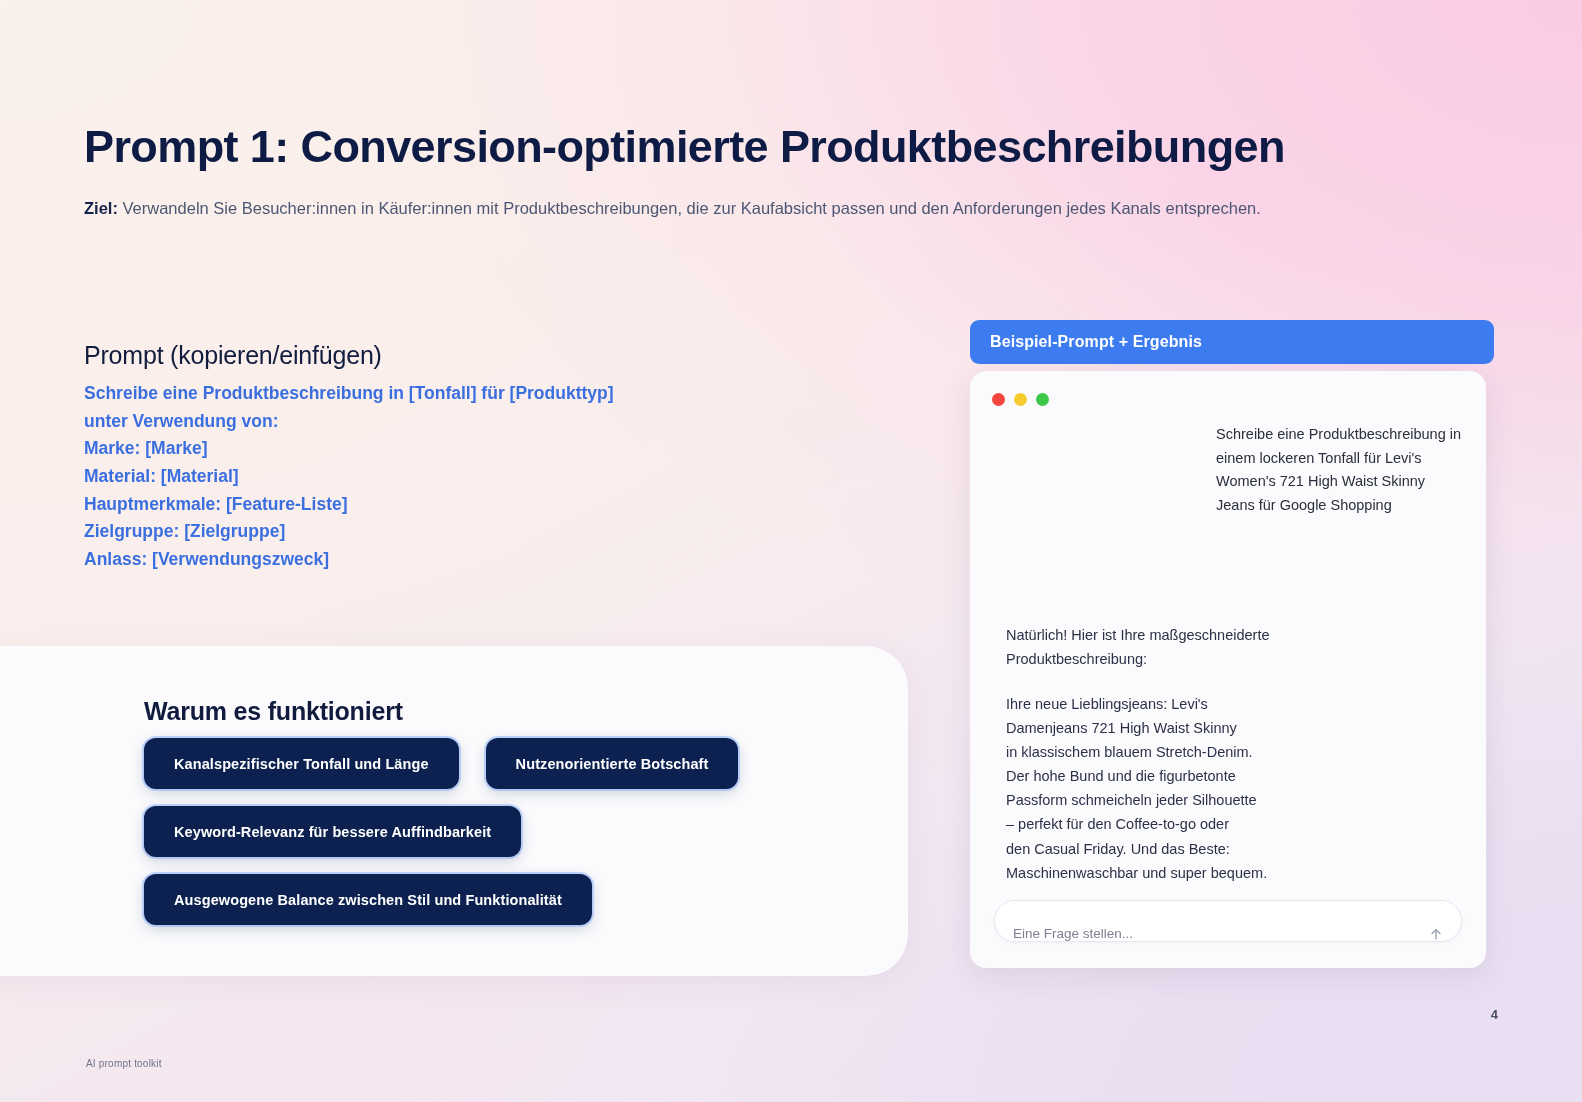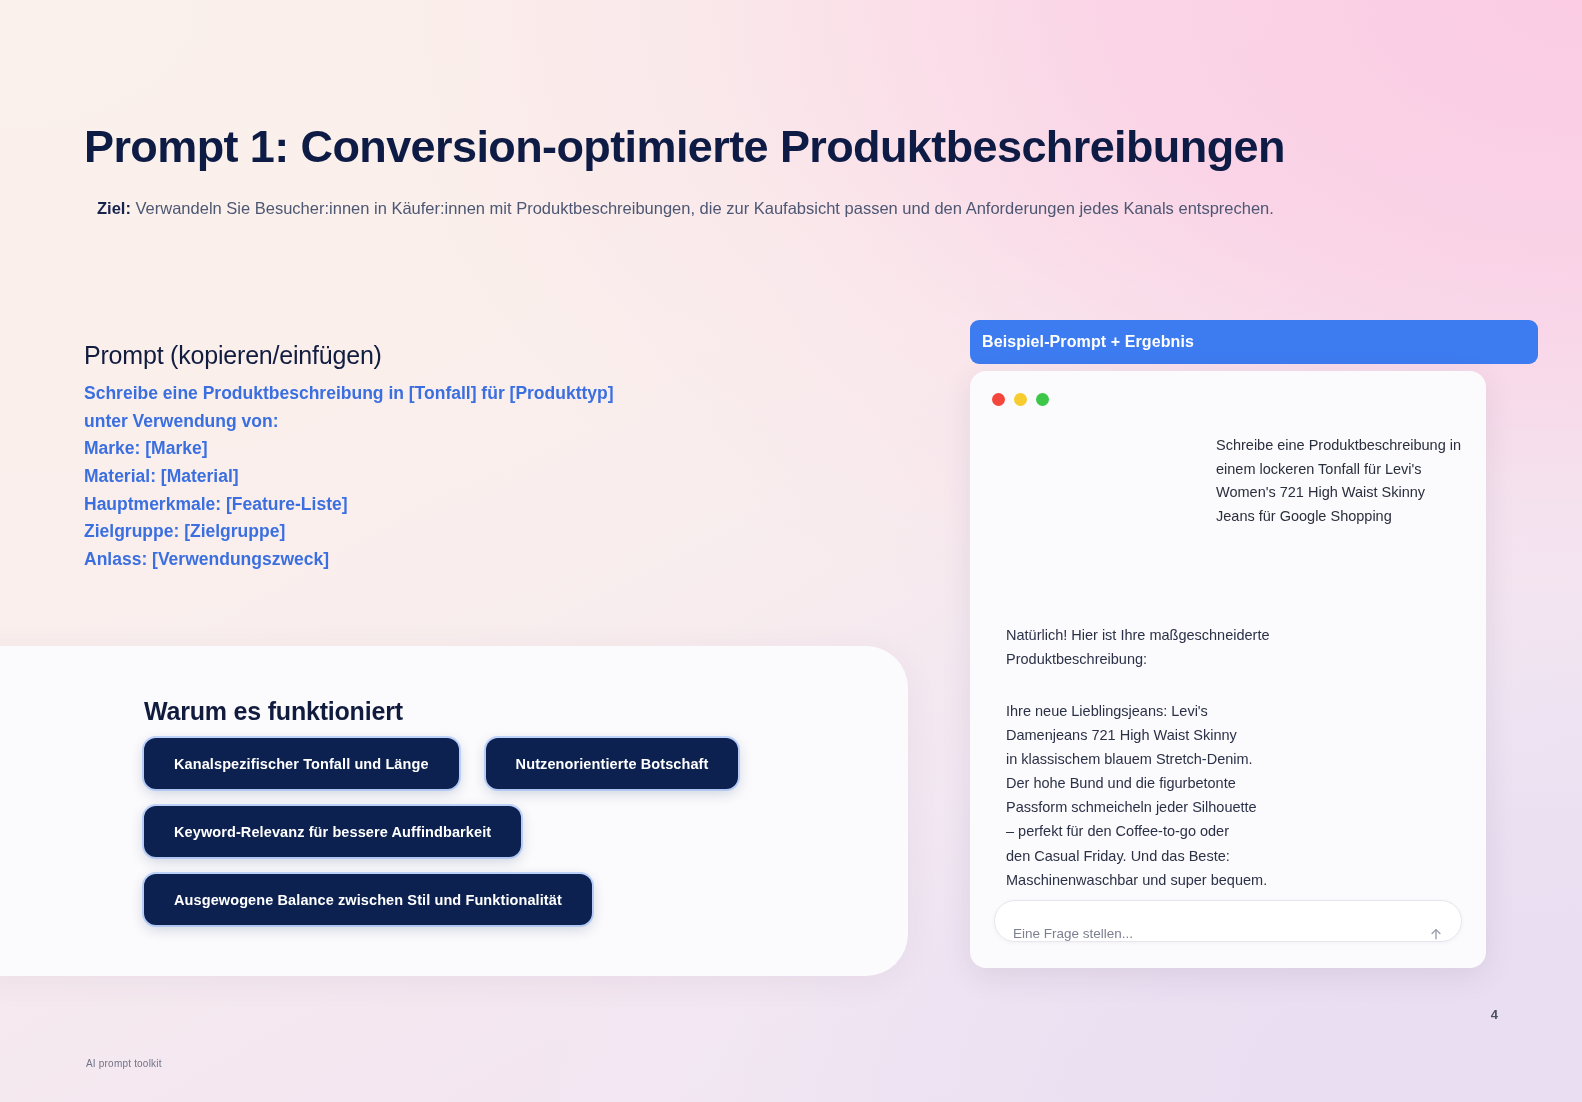--- a/index.html
+++ b/index.html
@@ -43,21 +43,20 @@
     left: 84px;
     top: 178px;
     width: 1390px;
     font-size: 16.5px;
     line-height: 1.62;
     color: #4d5773;
   }
   .page-subtitle .lead {
     font-weight: bold;
     color: #16234d;
-    margin-left: 13px;
   }
 
   
   .prompt-heading {
     position: absolute;
     left: 84px;
     top: 320px;
     font-size: 25px;
     font-weight: normal;
     color: #111c3f;
@@ -120,27 +119,27 @@
     letter-spacing: 0.1px;
     white-space: nowrap;
     box-shadow: 0 0 0 2px rgba(126,170,255,0.45), 0 4px 14px rgba(12,33,80,0.20);
   }
 
   
   .example-header {
     position: absolute;
     left: 970px;
     top: 320px;
-    width: 568px;
+    width: 524px;
     height: 44px;
     background: #3d7bf0;
     border-radius: 9px;
     display: flex;
     align-items: center;
-    padding-left: 12px;
+    padding-left: 20px;
     box-sizing: border-box;
     color: #ffffff;
     font-size: 16px;
     font-weight: bold;
     letter-spacing: 0.1px;
   }
   .chat-window {
     position: absolute;
     left: 970px;
     top: 371px;
@@ -165,33 +164,32 @@
 
   .user-msg {
     position: absolute;
     right: 22px;
     top: 52px;
     width: 248px;
     font-size: 14.5px;
     line-height: 1.63;
     color: #2a2f3d;
     text-align: left;
-    margin-top: 11px;
   }
   .ai-msg {
     position: absolute;
     left: 36px;
     top: 252px;
     width: 420px;
     font-size: 14.5px;
     line-height: 1.66;
     color: #2b3147;
   }
   .ai-msg .ai-line { margin: 0; }
-  .ai-msg .ai-line.gap { margin-top: 28px; }
+  .ai-msg .ai-line.gap { margin-top: 21px; }
 
   .chat-input {
     position: absolute;
     left: 24px;
     bottom: 26px;
     width: 468px;
     height: 42px;
     background: #ffffff;
     border: 1px solid #e7e6ee;
     border-radius: 21px;

